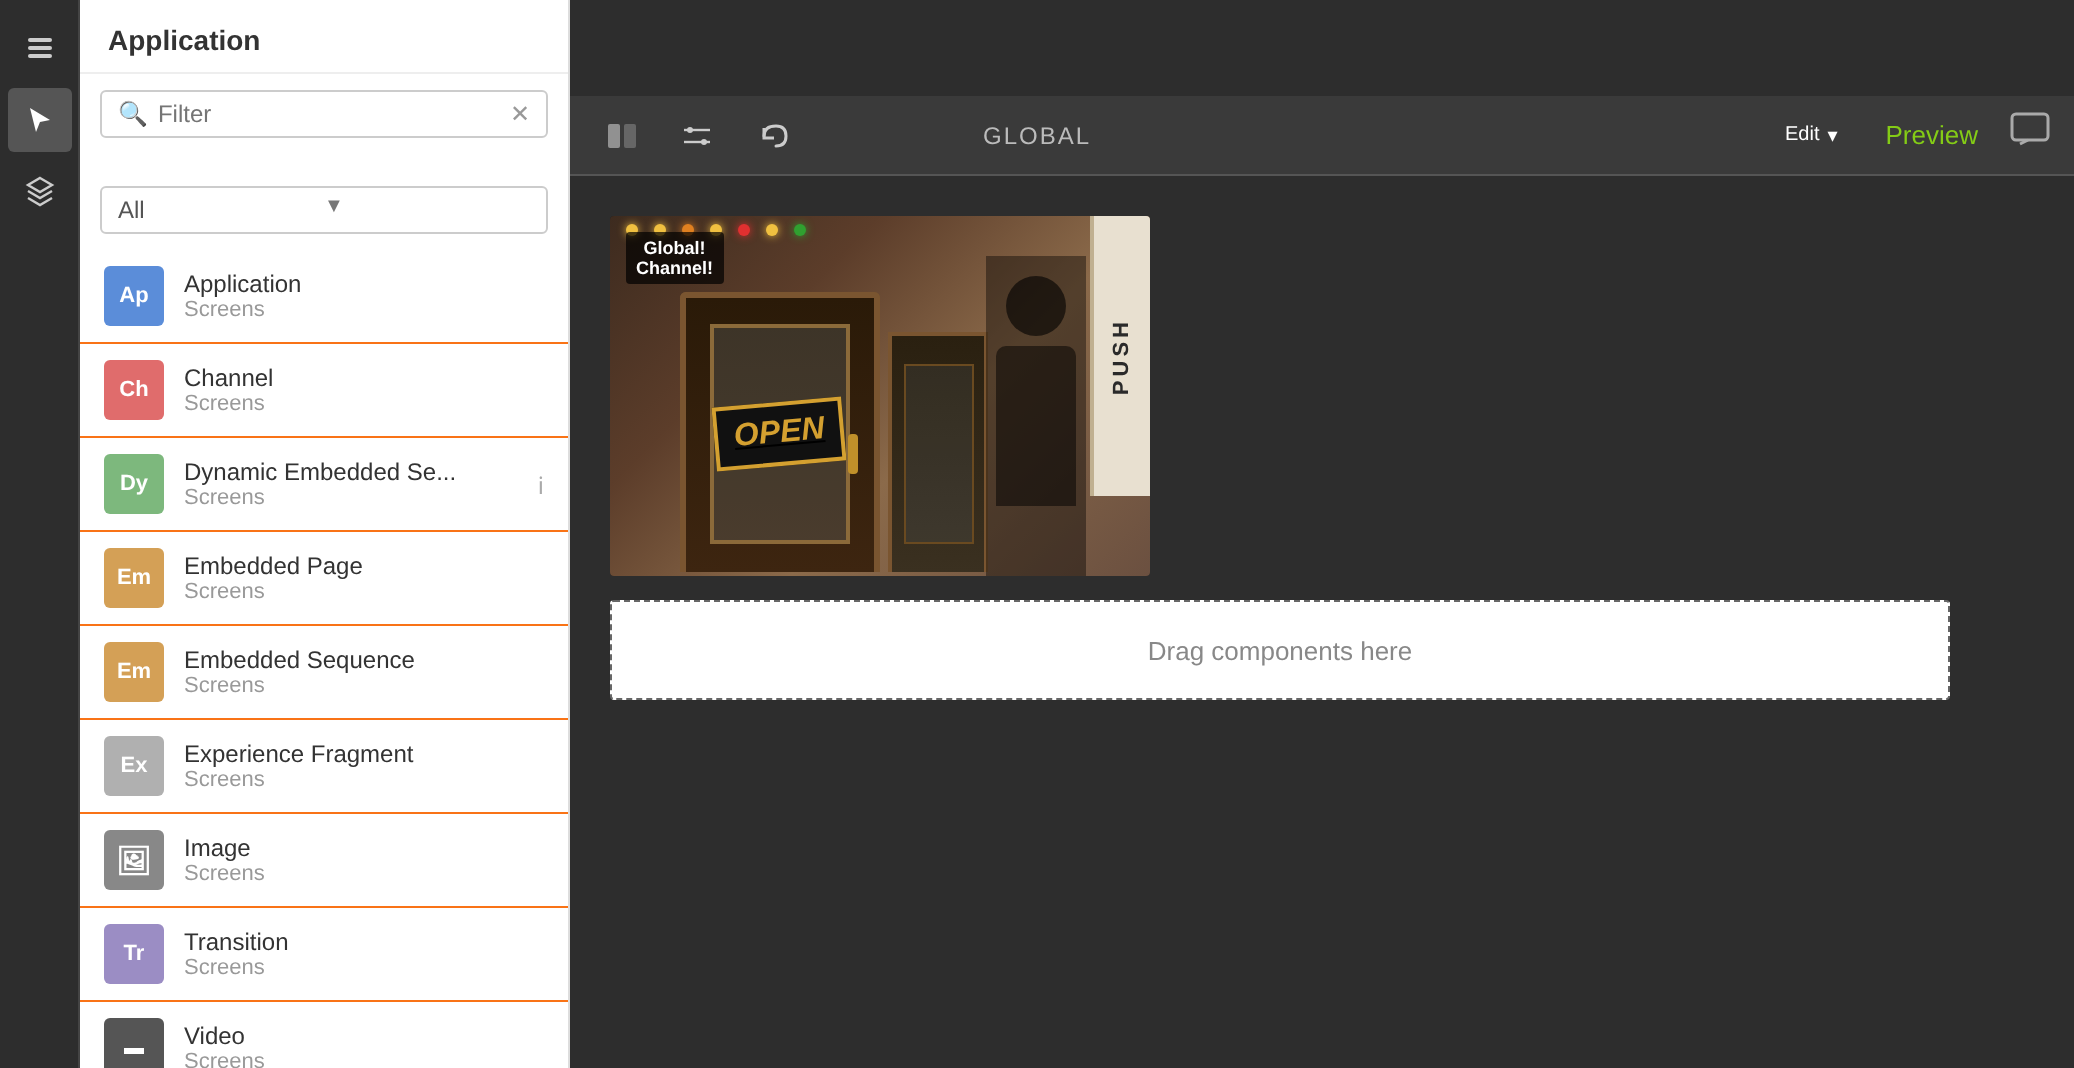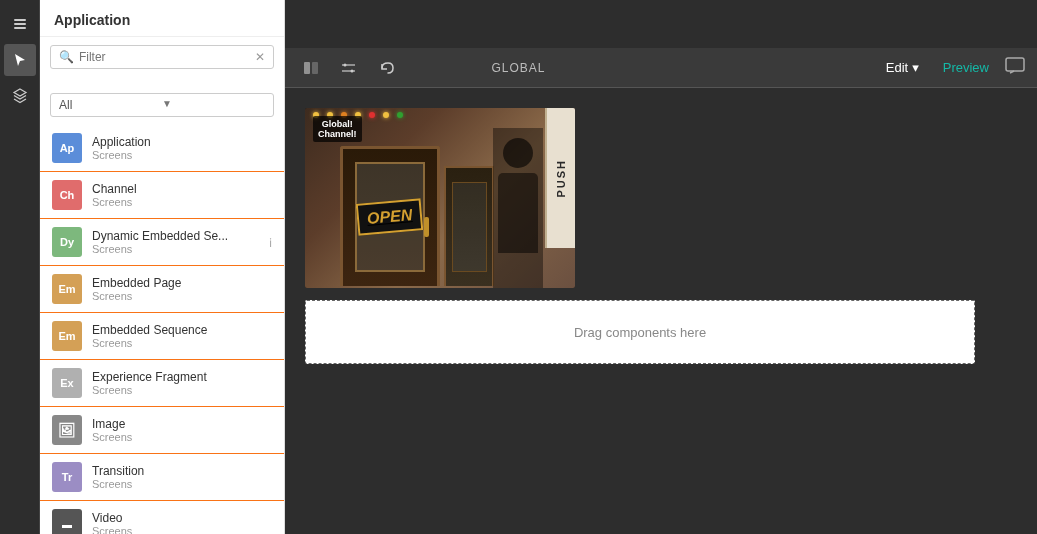--- a/index.html
+++ b/index.html
@@ -162,29 +162,29 @@
       align-items: center;
       gap: 8px;
     }
     .edit-btn {
       display: flex;
       align-items: center;
       gap: 4px;
       background: transparent;
       border: none;
       color: #fff;
-      font-size: 13px;
+      font-size: 10px;
       cursor: pointer;
       padding: 4px 8px;
       border-radius: 3px;
     }
     .preview-btn {
       background: transparent;
       border: none;
-      color: #14b8a6;
+      color: #84cc16;
       font-size: 13px;
       cursor: pointer;
       padding: 4px 8px;
       border-radius: 3px;
     }
     .comment-icon {
       color: #ccc;
       font-size: 16px;
       cursor: pointer;
     }
@@ -250,21 +250,21 @@
       color: #2a2a2a;
       writing-mode: vertical-rl;
       text-orientation: mixed;
       transform: rotate(180deg);
       letter-spacing: 2px;
     }
 
     
     .drag-drop-area {
       width: 670px;
-      height: 64px;
+      height: 50px;
       border: 1px dashed #666;
       border-radius: 2px;
       display: flex;
       align-items: center;
       justify-content: center;
       color: #888;
       font-size: 13px;
       background: #fff;
     }
 

